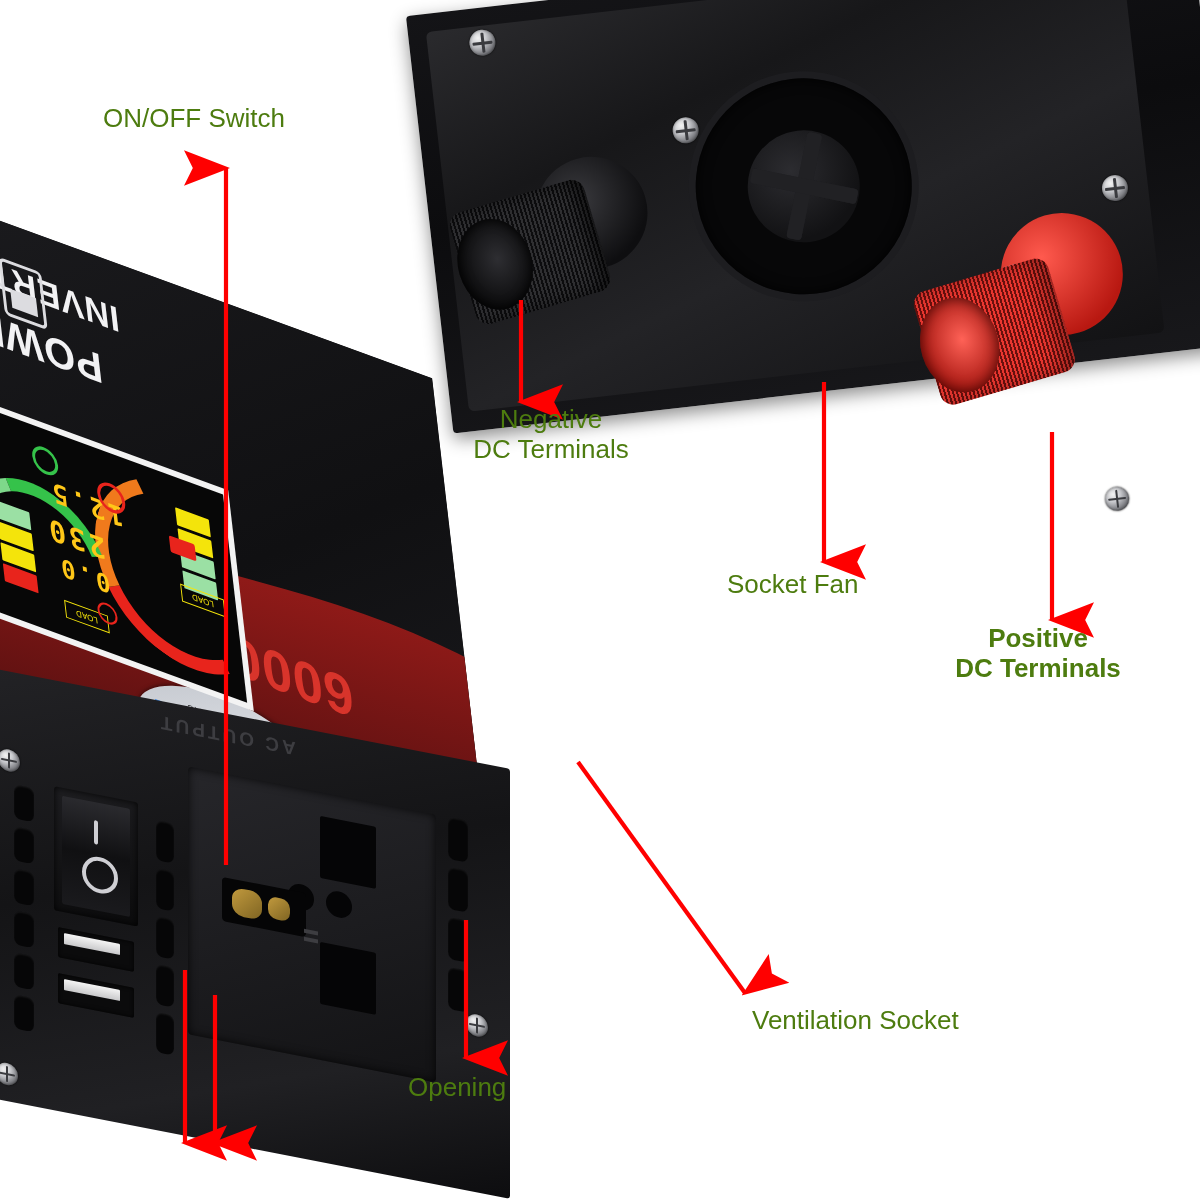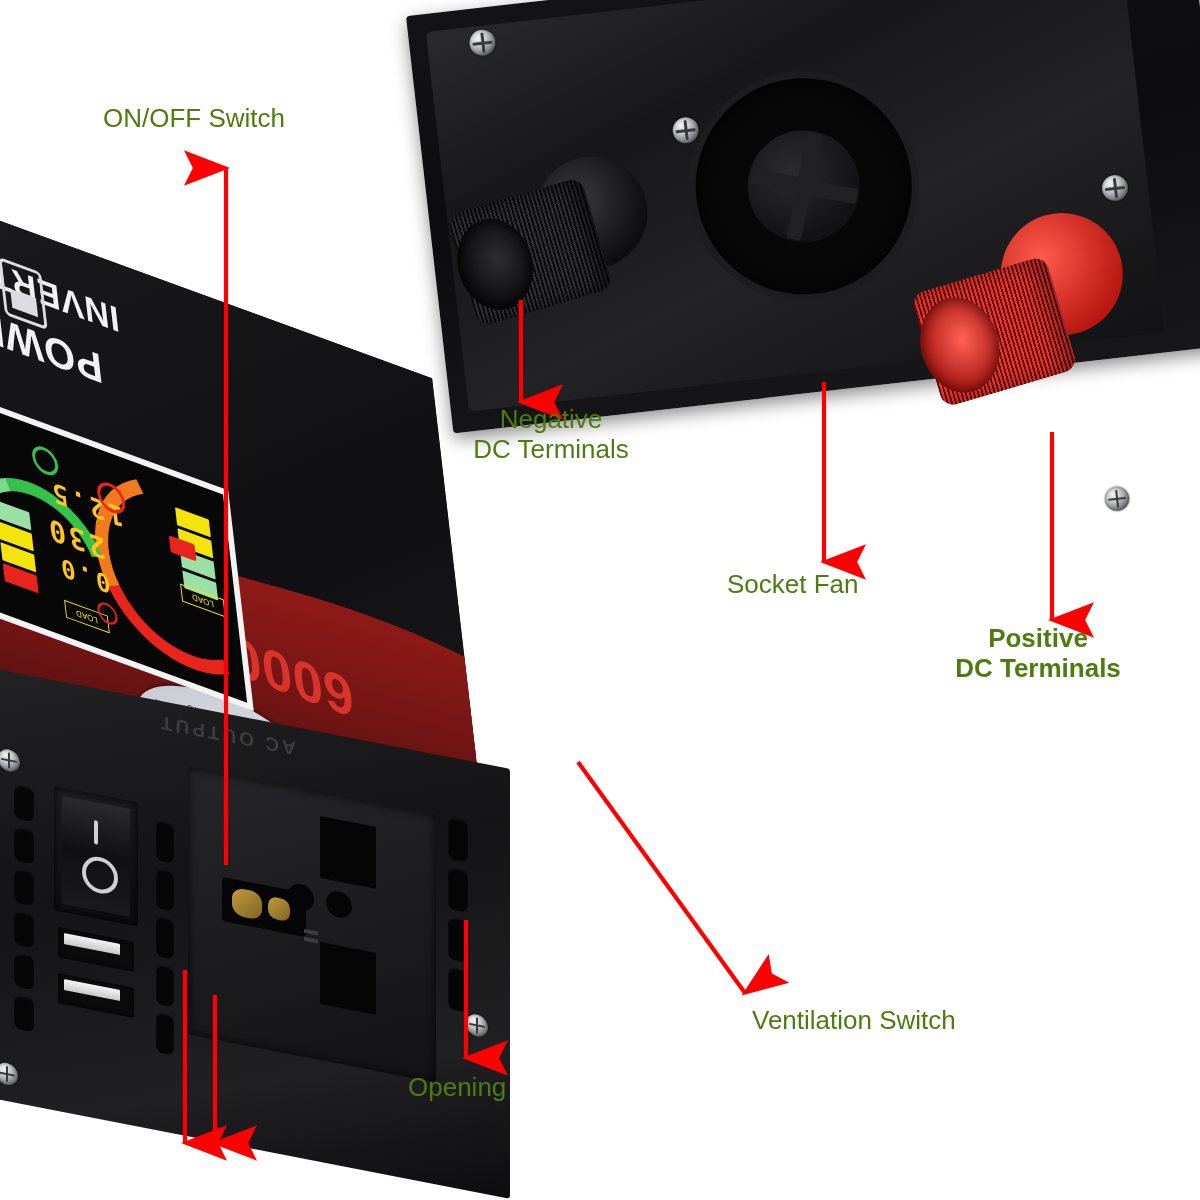--- a/index.html
+++ b/index.html
@@ -320,15 +320,15 @@
     <span>DC Terminals</span>
   </div>
 
   <div class="label" style="left:727px;top:570px;">Socket Fan</div>
 
   <div class="label c" style="left:908px;top:624px;width:260px;font-weight:bold;">
     <span>Positive</span><br>
     <span>DC Terminals</span>
   </div>
 
-  <div class="label" style="left:752px;top:1006px;">Ventilation Switch</div>
+  <div class="label" style="left:752px;top:1006px;">Ventilation Socket</div>
   <div class="label" style="left:408px;top:1073px;">Opening</div>
 </div>
 
 </body></html>

